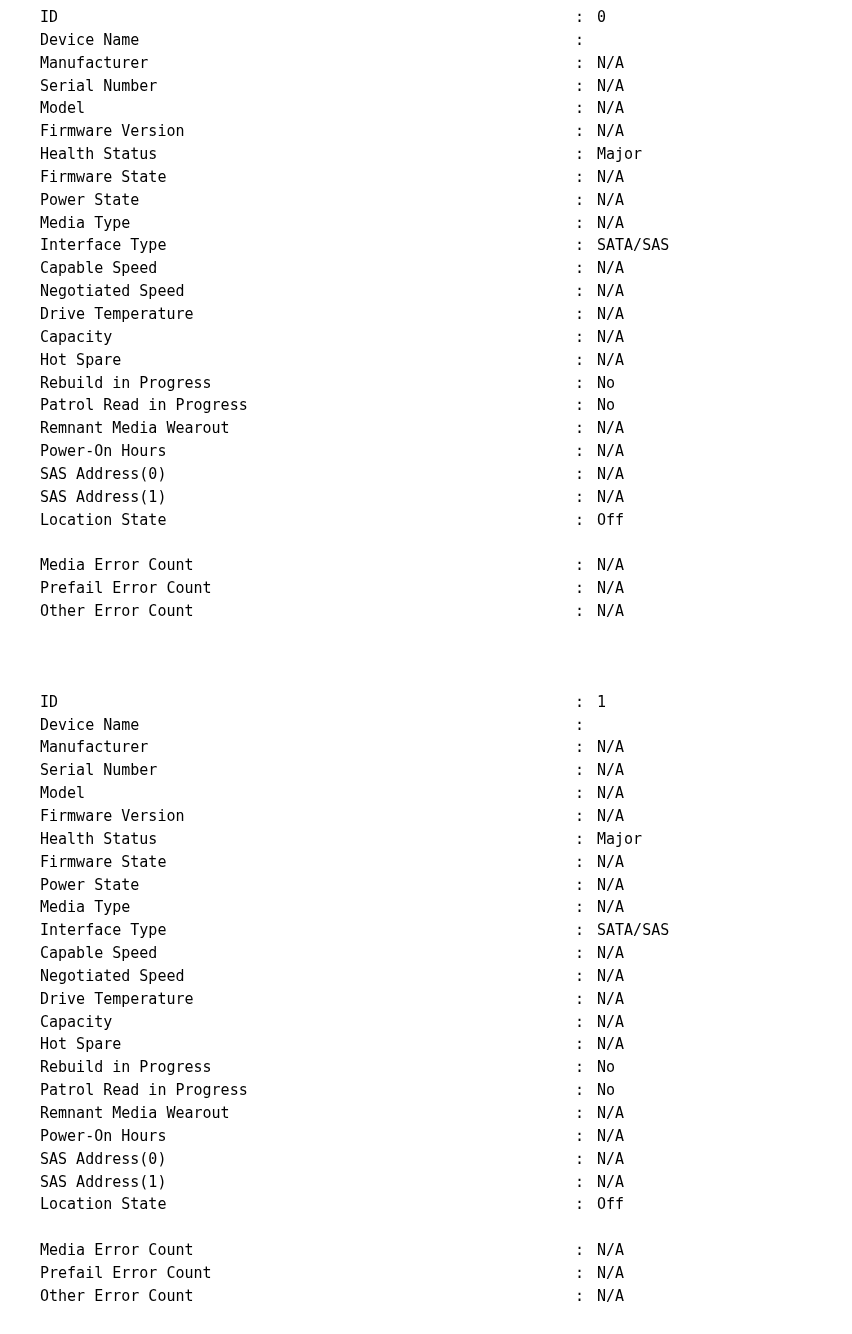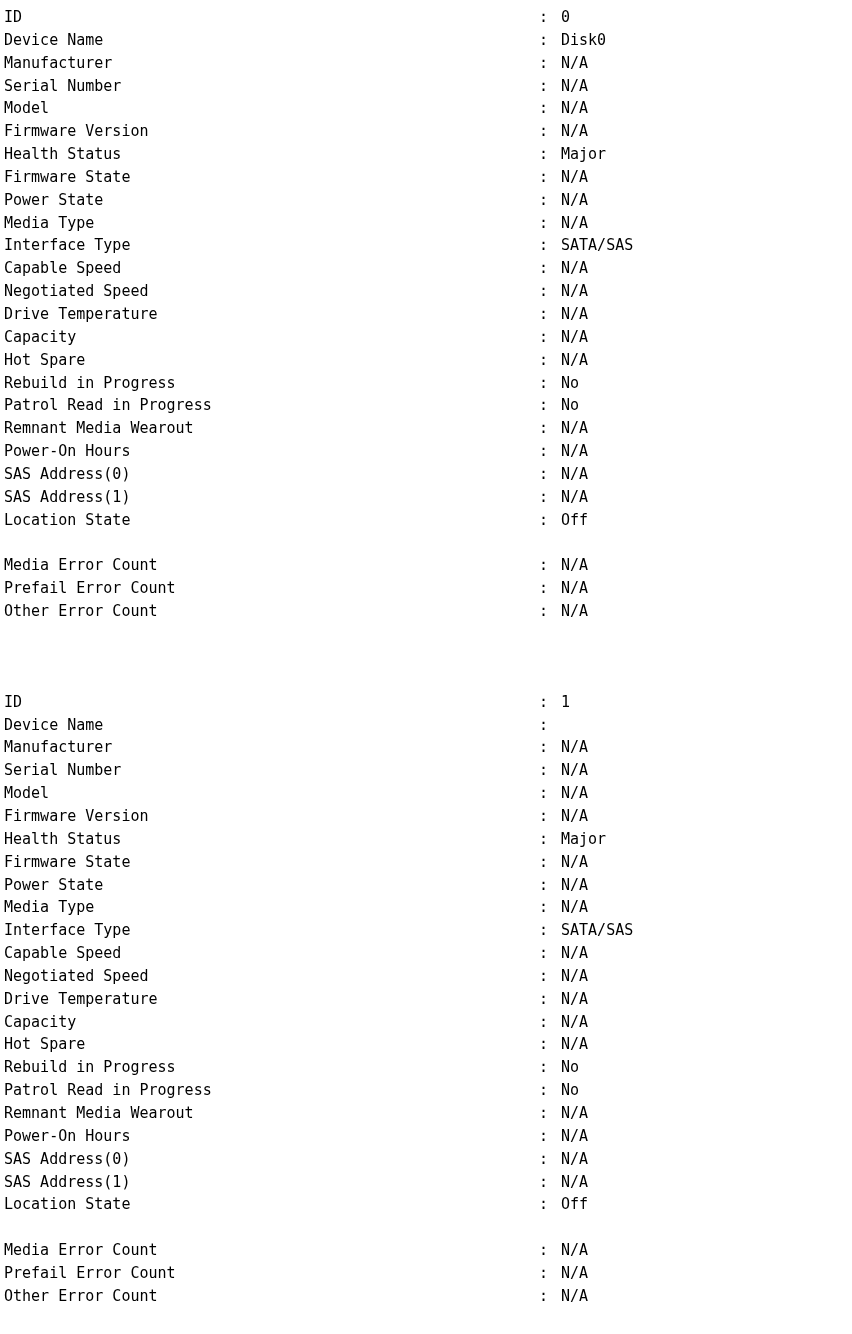--- a/index.html
+++ b/index.html
@@ -14,20 +14,21 @@
     font-size: 15px;
     line-height: 22.85px;
     color: #000000;
     -webkit-font-smoothing: none;
   }
   .page {
     padding: 6px 0 0 4px;
   }
   .block {
     display: block;
+    margin-left: 36px;
   }
   .row {
     display: flex;
     align-items: baseline;
     white-space: pre;
     height: 22.85px;
   }
   .label {
     width: 535px;
     flex: 0 0 535px;
@@ -48,21 +49,21 @@
   .spacer-big {
     height: 68px;
   }
 </style>
 </head>
 <body>
 
 <div class="page" id="report-root">
     <div class="block">
       <div class="row"><span class="label">ID</span><span class="colon">:</span><span class="value">0</span></div>
-      <div class="row"><span class="label">Device Name</span><span class="colon">:</span><span class="value">Disk0</span></div>
+      <div class="row"><span class="label">Device Name</span><span class="colon">:</span></div>
       <div class="row"><span class="label">Manufacturer</span><span class="colon">:</span><span class="value">N/A</span></div>
       <div class="row"><span class="label">Serial Number</span><span class="colon">:</span><span class="value">N/A</span></div>
       <div class="row"><span class="label">Model</span><span class="colon">:</span><span class="value">N/A</span></div>
       <div class="row"><span class="label">Firmware Version</span><span class="colon">:</span><span class="value">N/A</span></div>
       <div class="row"><span class="label">Health Status</span><span class="colon">:</span><span class="value">Major</span></div>
       <div class="row"><span class="label">Firmware State</span><span class="colon">:</span><span class="value">N/A</span></div>
       <div class="row"><span class="label">Power State</span><span class="colon">:</span><span class="value">N/A</span></div>
       <div class="row"><span class="label">Media Type</span><span class="colon">:</span><span class="value">N/A</span></div>
       <div class="row"><span class="label">Interface Type</span><span class="colon">:</span><span class="value">SATA/SAS</span></div>
       <div class="row"><span class="label">Capable Speed</span><span class="colon">:</span><span class="value">N/A</span></div>

